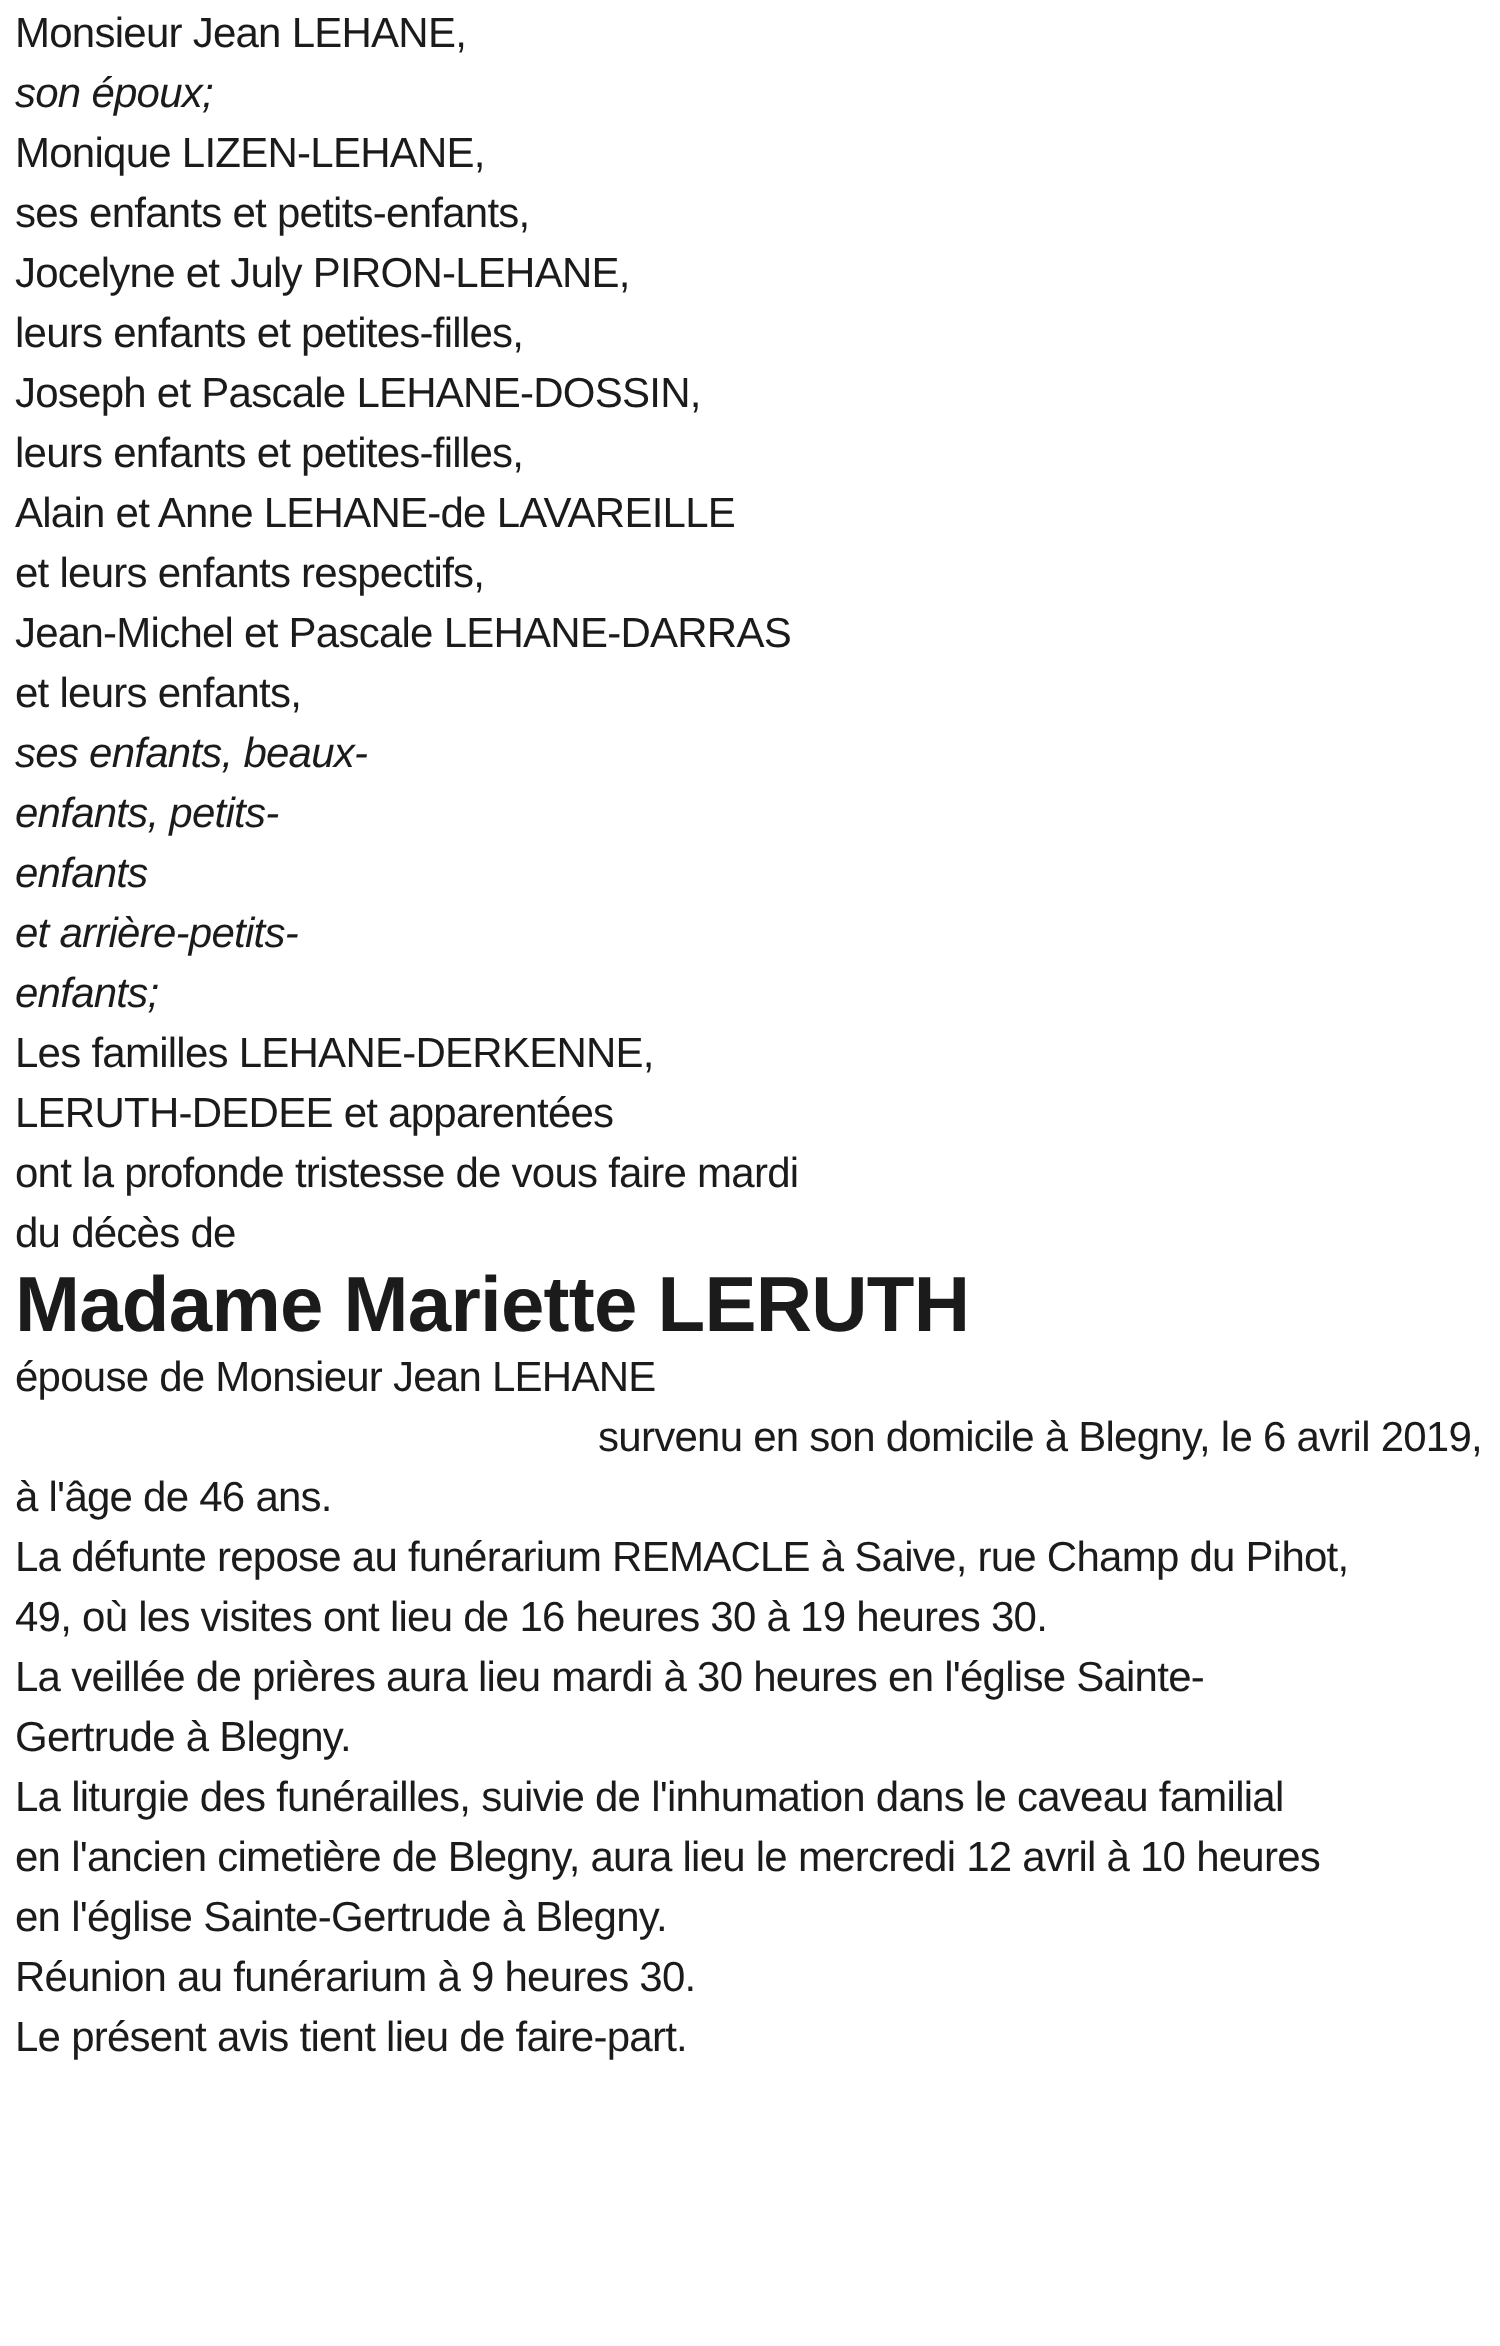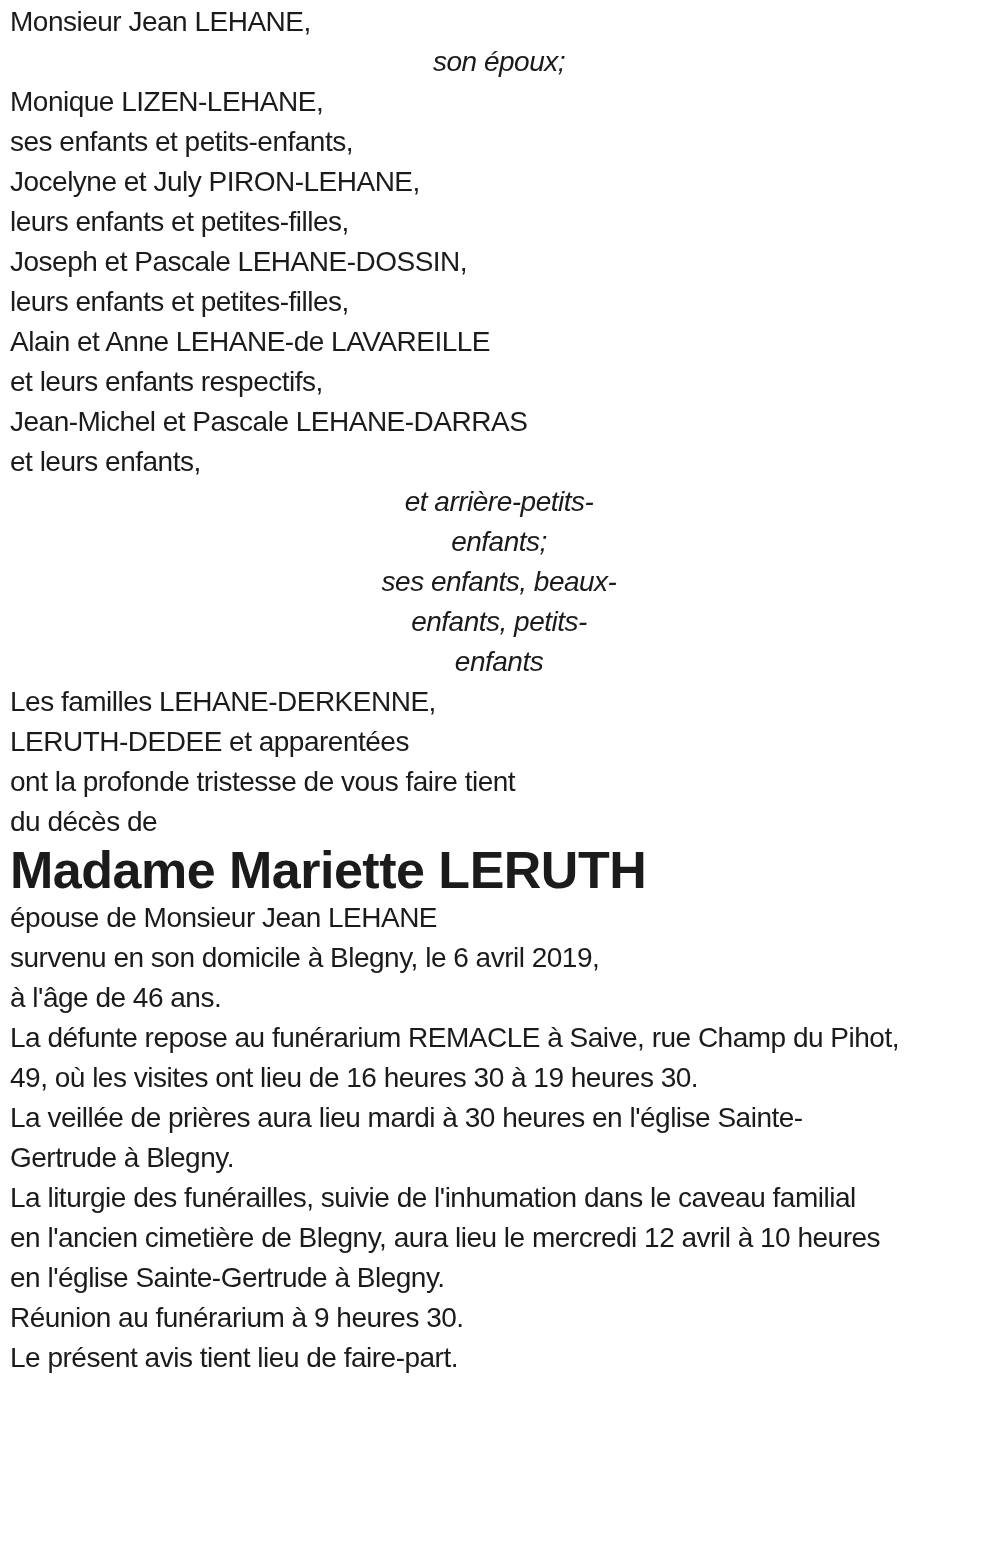--- a/index.html
+++ b/index.html
@@ -22,39 +22,39 @@
     line-height: 40px;
     letter-spacing: -0.5px;
   }
   .notice p, .notice div, .notice h1 {
     margin: 0;
   }
   .multiline {
     white-space: pre-line;
   }
   .right-italic {
-    text-align: center;
+    text-align: left;
     font-style: italic;
     white-space: pre-line;
   }
   .husband-attr   { margin-top: -20px; }
   .fam-attr-1     { margin-top: -12px; }
   .fam-attr-2     { margin-top: -18px; }
   .families       { margin-top: -6px;  }
   .announce-1     { margin-top: 38px;  }
   .announce-2     { margin-top: 8px;   }
   .deceased-title {
     margin-top: 36px;
     font-size: 52px;
     line-height: 56px;
     font-weight: bold;
     letter-spacing: -0.5px;
   }
   .relation  { margin-top: 34px; }
-  .event     { margin-top: 38px; }
+  .event     { margin-top: 38px; text-align: right; }
   .age       { margin-top: 12px; }
   .repose    { margin-top: 16px; }
   .veillee   { margin-top: 14px; }
   .liturgie  { margin-top: 8px;  }
   .reunion   { margin-top: 6px;  }
   .avis      { margin-top: 8px;  }
 </style>
 </head>
 <body>
 
@@ -68,31 +68,31 @@
 ses enfants et petits-enfants,
 Jocelyne et July PIRON-LEHANE,
 leurs enfants et petites-filles,
 Joseph et Pascale LEHANE-DOSSIN,
 leurs enfants et petites-filles,
 Alain et Anne LEHANE-de LAVAREILLE
 et leurs enfants respectifs,
 Jean-Michel et Pascale LEHANE-DARRAS
 et leurs enfants,</p>
 
-  <div class="right-italic fam-attr-2">et arrière-petits-
-enfants;</div>
-
   <div class="right-italic fam-attr-1">ses enfants, beaux-
 enfants, petits-
 enfants</div>
 
+  <div class="right-italic fam-attr-2">et arrière-petits-
+enfants;</div>
+
   <p class="multiline families">Les familles LEHANE-DERKENNE,
 LERUTH-DEDEE et apparentées</p>
 
-  <p class="announce-1">ont la profonde tristesse de vous faire tient</p>
+  <p class="announce-1">ont la profonde tristesse de vous faire mardi</p>
 
   <p class="announce-2">du décès de</p>
 
   <h1 class="deceased-title">Madame Mariette LERUTH</h1>
 
   <p class="relation">épouse de Monsieur Jean LEHANE</p>
 
   <p class="event">survenu en son domicile à Blegny, le 6 avril 2019,</p>
 
   <p class="age">à l'âge de 46 ans.</p>

